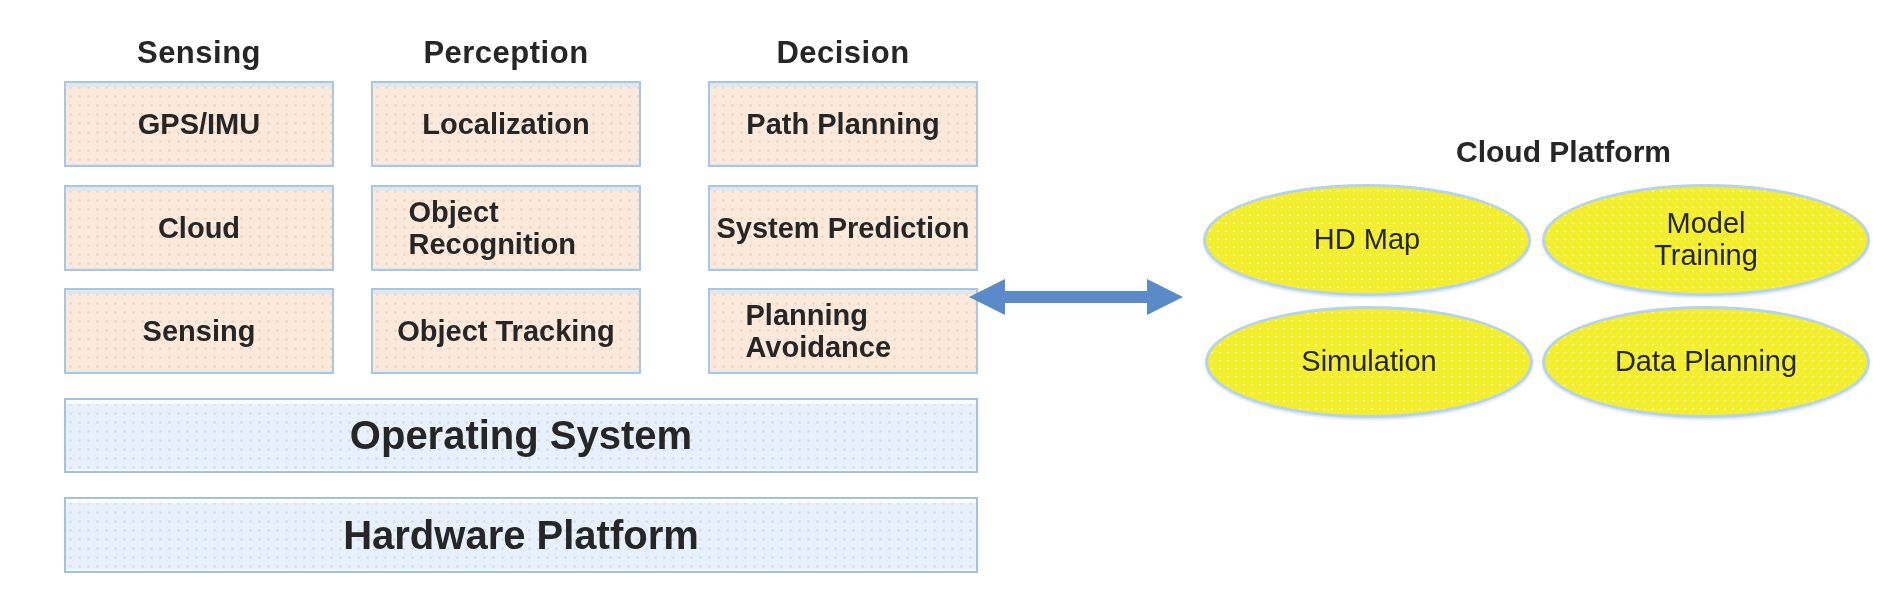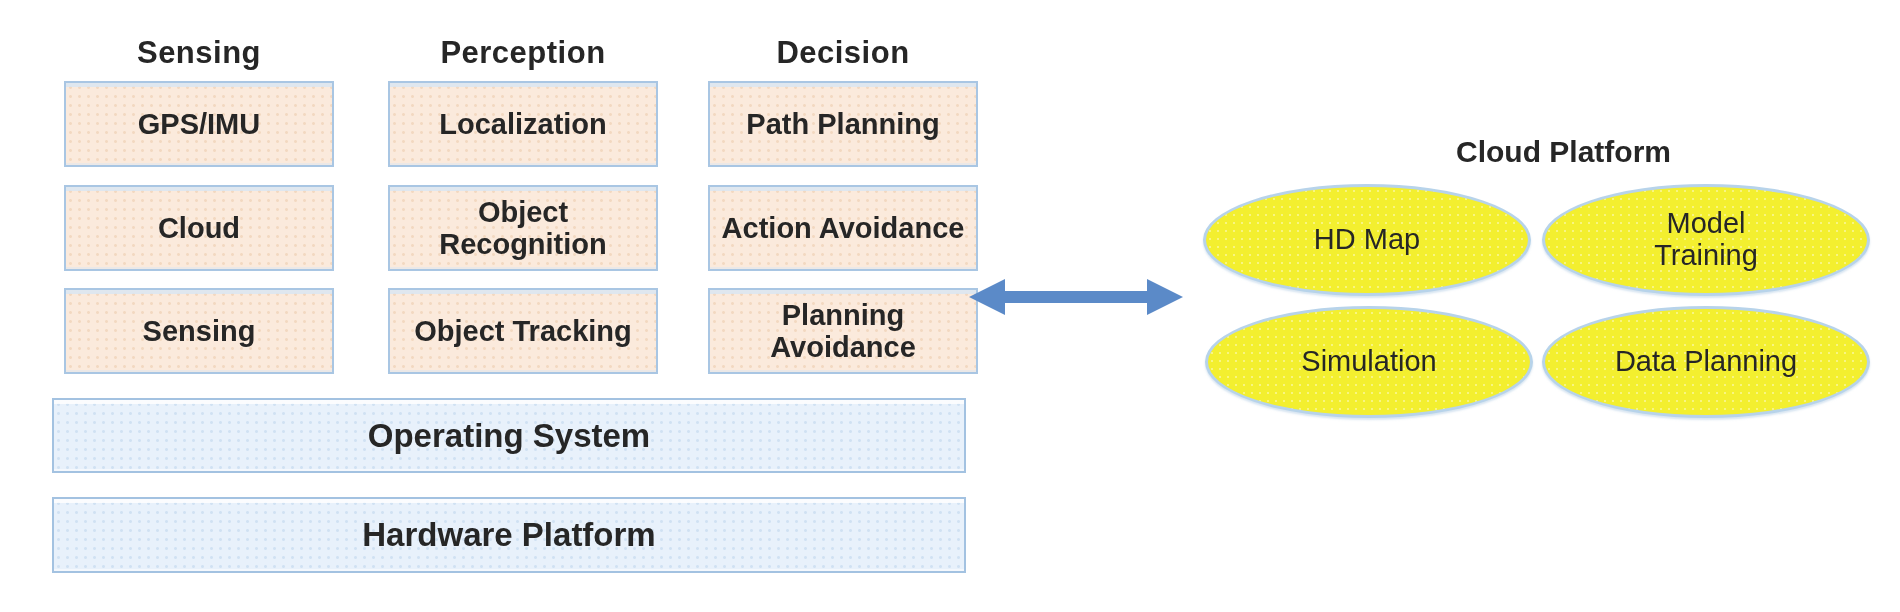--- a/index.html
+++ b/index.html
@@ -16,35 +16,35 @@
     position:absolute;top:32px;width:270px;height:42px;line-height:42px;
     text-align:center;font-size:31px;font-weight:600;letter-spacing:.5px;
   }
   .module{
     position:absolute;width:270px;height:86px;box-sizing:border-box;
     background-color:var(--moduleFill,#fbeadc);
     background-image:radial-gradient(rgba(228,188,150,.38) 1.2px, transparent 1.7px);
     background-size:9px 9px;
     border:2px solid var(--moduleBorder,#a9c6e3);
     box-shadow:inset 0 4px 0 rgba(214,230,245,.75), inset 0 -2px 0 rgba(214,230,245,.45);
-    display:flex;align-items:center;justify-content:center;text-align:center;
+    display:flex;align-items:center;justify-content:center;
     font-size:29px;font-weight:600;line-height:1.12;
   }
-  .c0{left:53px}.c1{left:377px}.c2{left:697px}
+  .c0{left:53px}.c1{left:360px}.c2{left:697px}
   .r0{top:81px}.r1{top:185px}.r2{top:288px}
   .module .wrap{display:inline-block;max-width:195px;}
   .layer{
-    position:absolute;left:41px;width:914px;box-sizing:border-box;
+    position:absolute;left:53px;width:914px;box-sizing:border-box;
     background-color:var(--layerFill,#e8f1fb);
     background-image:radial-gradient(rgba(165,197,229,.35) 1.2px, transparent 1.7px);
     background-size:9px 9px;
     border:2px solid var(--layerBorder,#a3c2e1);
     box-shadow:inset 0 4px 0 rgba(255,255,255,.8), inset 0 -2px 0 rgba(255,255,255,.5);
     display:flex;align-items:center;justify-content:center;text-align:center;
-    font-size:33px;font-weight:600;
+    font-size:40px;font-weight:600;
   }
   .layer.os{top:398px;height:75px}
   .layer.hw{top:497px;height:76px}
   .connector{position:absolute;left:956px;top:271px;width:218px;height:52px;color:var(--arrow,#5b8ac8);}
   .cloud-title{
     position:absolute;left:1340px;top:132px;width:320px;height:40px;line-height:40px;
     text-align:right;font-size:30px;font-weight:600;
   }
   .cloud-node{
     position:absolute;width:328px;height:112px;box-sizing:border-box;
@@ -89,21 +89,21 @@
     <span class="wrap">Object Recognition</span>
   </div>
   <div class="module c1 r2">
     <span>Object Tracking</span>
   </div>
 
   <div class="module c2 r0">
     <span>Path Planning</span>
   </div>
   <div class="module c2 r1">
-    <span>Action Avoidance</span>
+    <span>System Prediction</span>
   </div>
   <div class="module c2 r2">
     <span class="wrap">Planning Avoidance</span>
   </div>
 
   <div class="layer os">
     <span>Operating System</span>
   </div>
   <div class="layer hw">
     <span>Hardware Platform</span>

